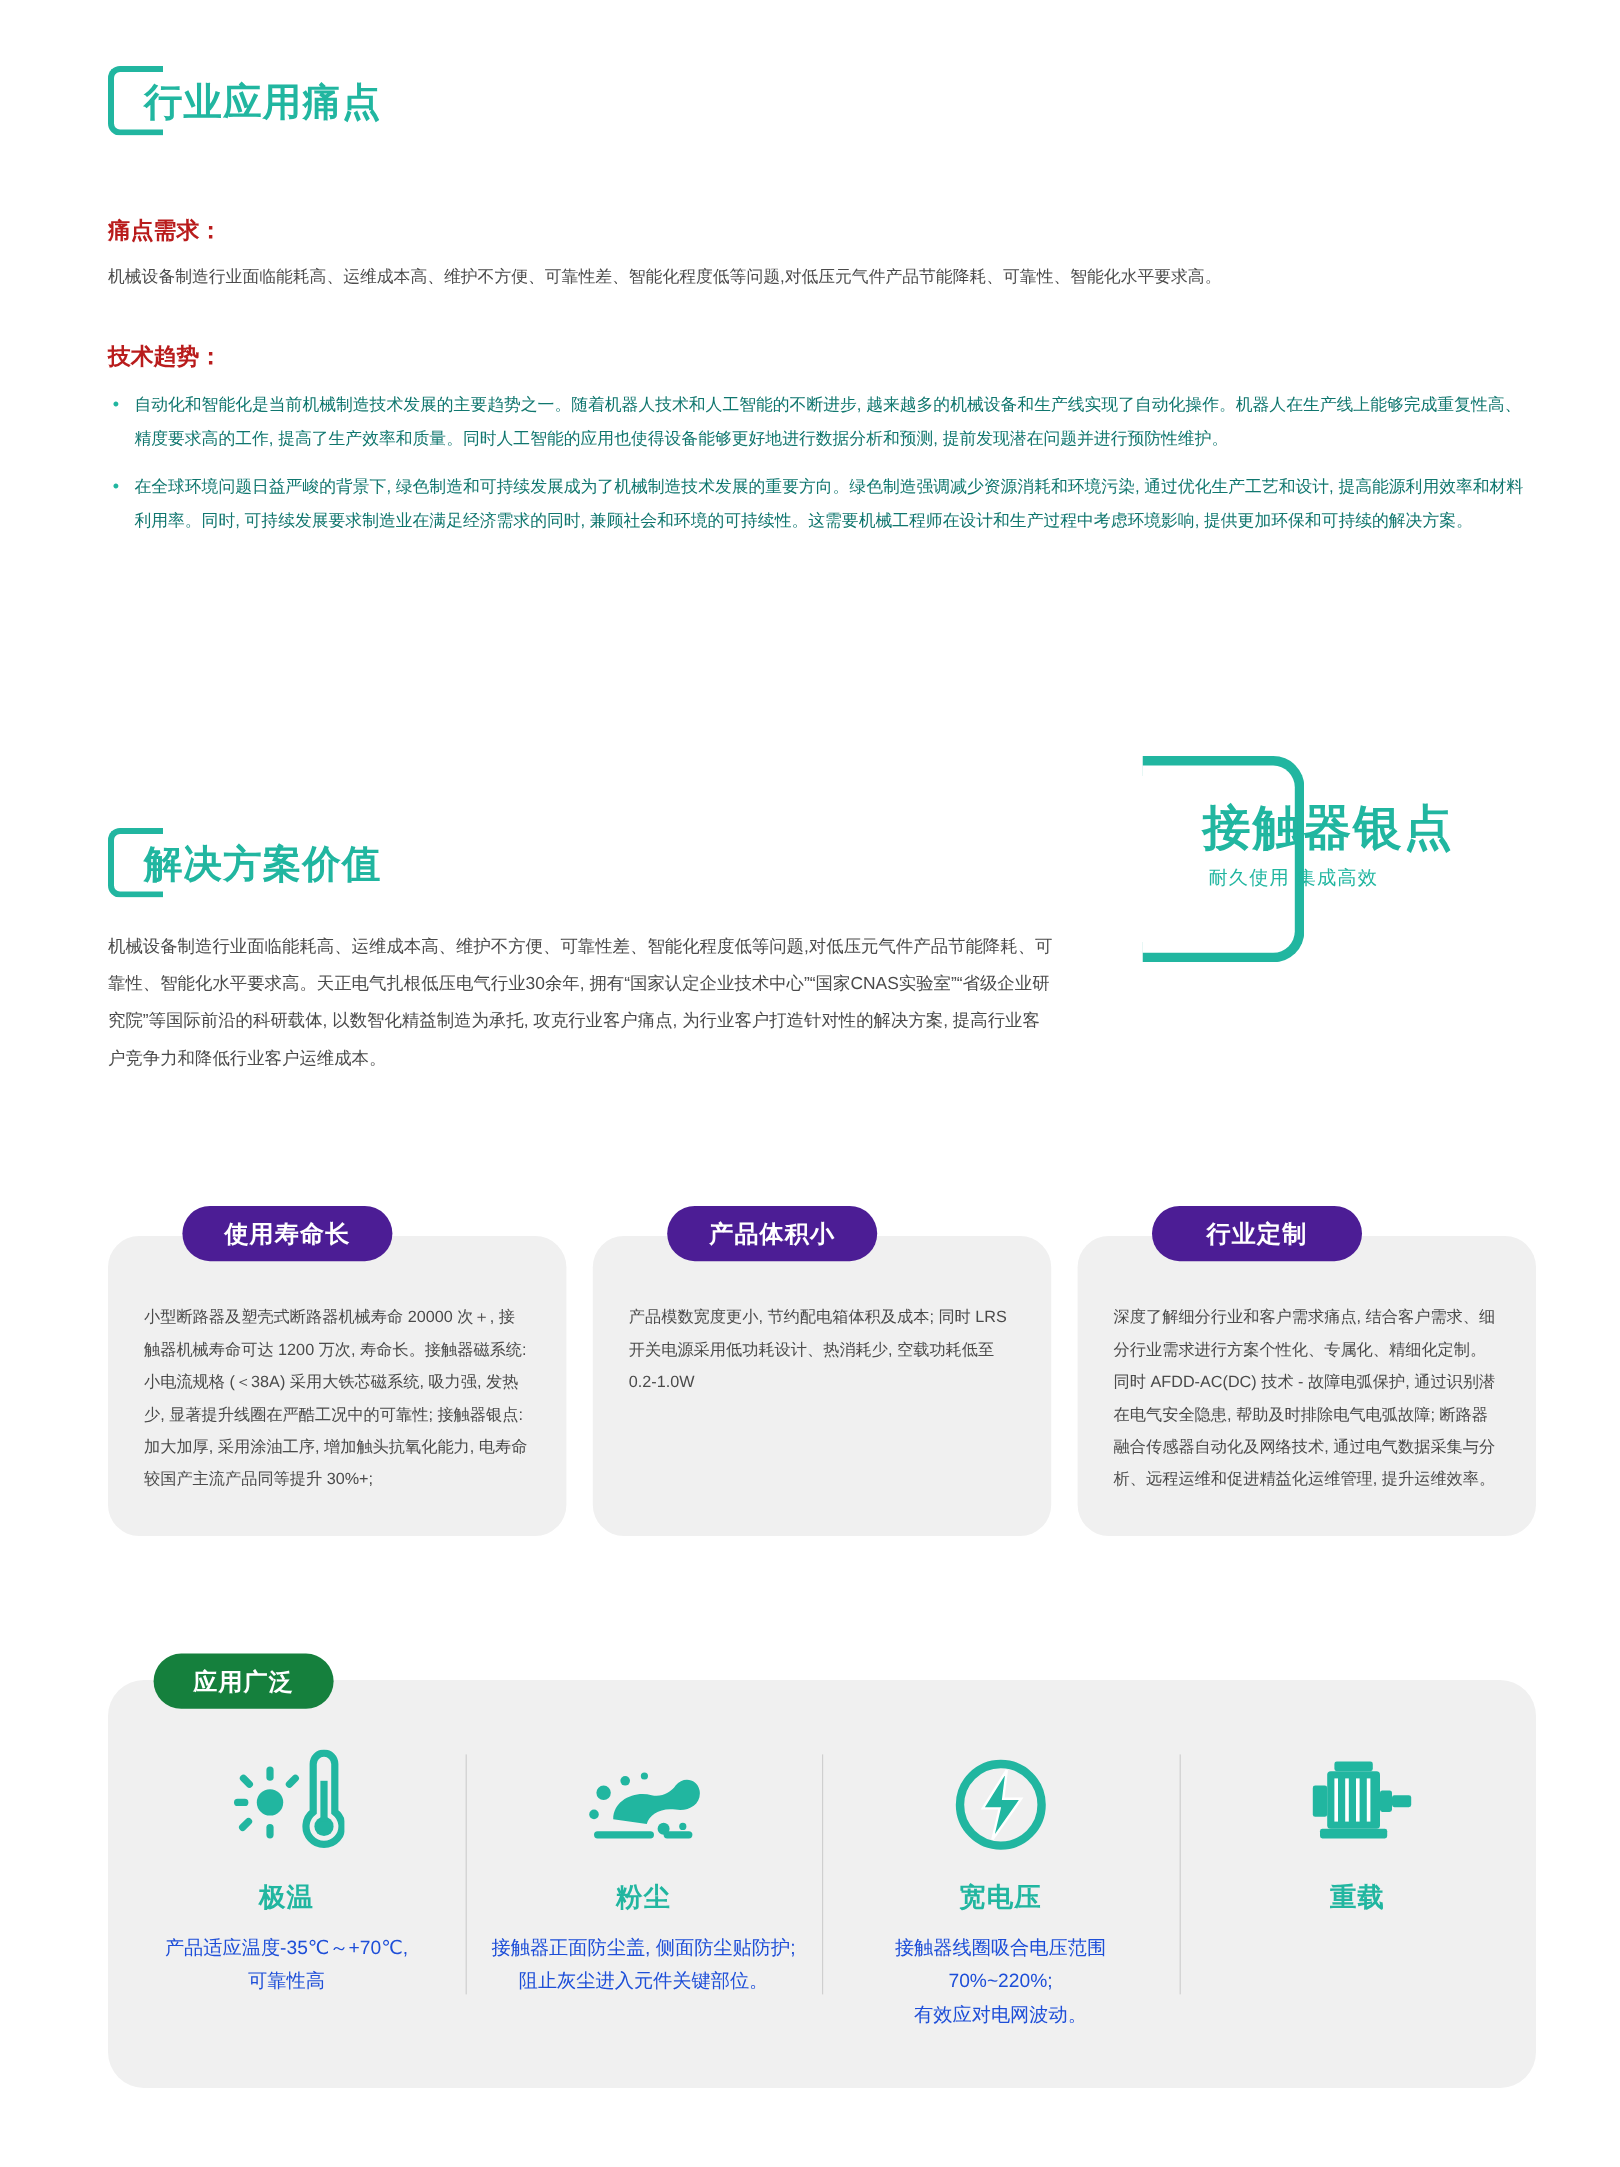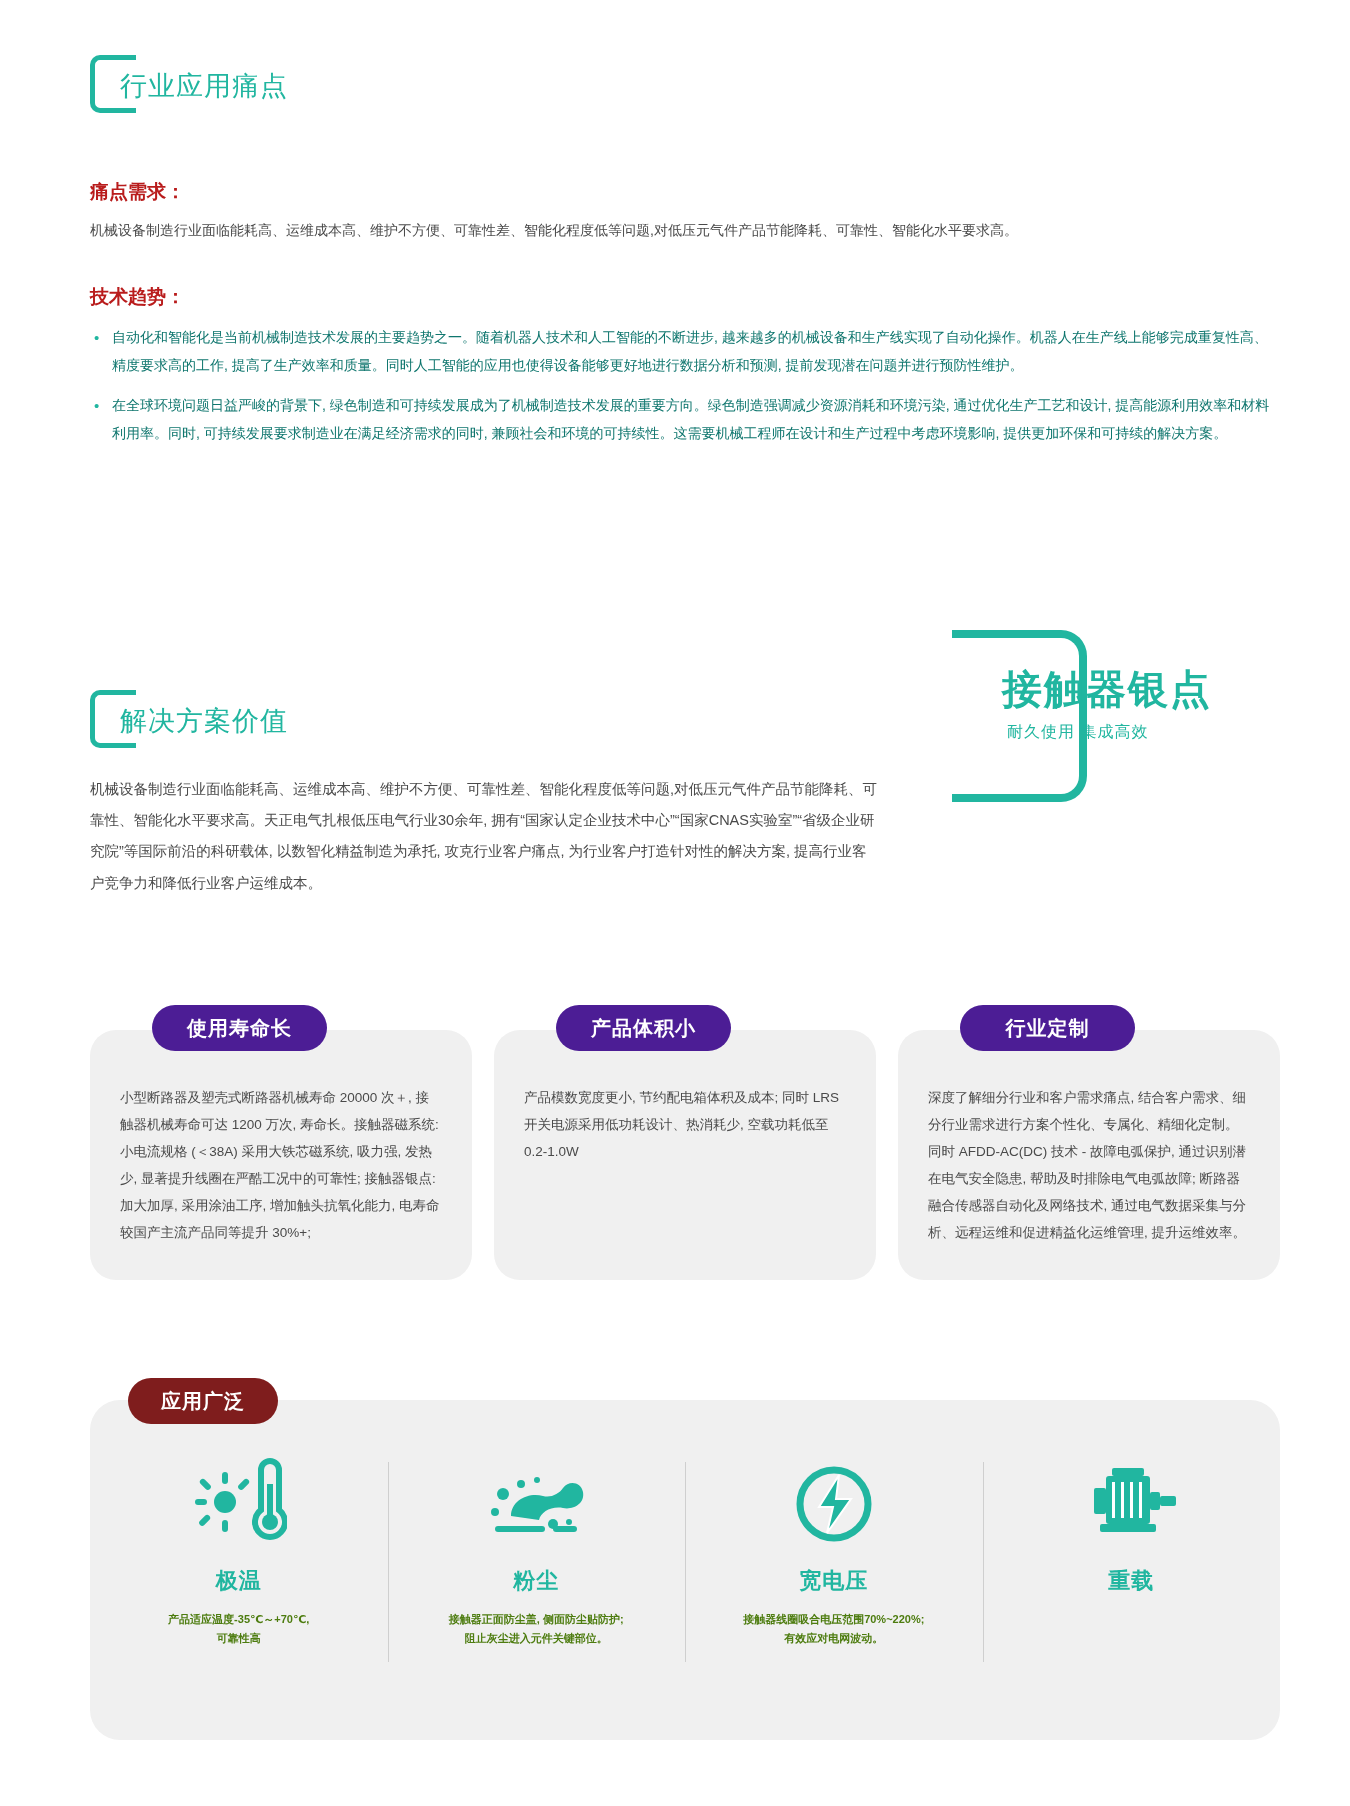--- a/index.html
+++ b/index.html
@@ -29,22 +29,22 @@
   .sec-head .bracket::after {
     content: "";
     position: absolute;
     right: -5px; top: 18px;
     width: 5px; height: 22px;
     background: #ffffff;
   }
   .sec-head h2 {
     position: relative;
     margin-left: 30px;
-    font-size: 27px;
-    font-weight: normal;
+    font-size: 32px;
+    font-weight: bold;
     color: #21b6a0;
     letter-spacing: 1px;
   }
 
   
   #pain-section { position: absolute; left: 90px; top: 55px; width: 1190px; }
   .sub-title {
     font-size: 19px;
     font-weight: bold;
     color: #b91c1c;
@@ -166,21 +166,21 @@
     left: 90px; top: 1400px;
     width: 1190px;
     height: 340px;
     background: #f0f0f0;
     border-radius: 30px;
   }
   #apps-tab {
     position: absolute;
     left: 38px; top: -22px;
     width: 150px; height: 46px;
-    background: #7f1d1d;
+    background: #15803d;
     border-radius: 23px;
     display: flex;
     align-items: center;
     justify-content: center;
     color: #ffffff;
     font-size: 20px;
     font-weight: bold;
     letter-spacing: 1px;
   }
   #apps-grid {
@@ -210,24 +210,23 @@
   }
   .app-title {
     margin-top: 14px;
     font-size: 22px;
     font-weight: bold;
     color: #21b6a0;
     letter-spacing: 1px;
   }
   .app-desc {
     margin-top: 14px;
-    font-size: 11px;
+    font-size: 16px;
     line-height: 1.75;
-    color: #4d7c0f;
-    font-weight: bold;
+    color: #1d4ed8;
   }
 </style>
 </head>
 <body>
 
 <section id="pain-section">
   <div class="sec-head">
     <span class="bracket"></span>
     <h2>行业应用痛点</h2>
   </div>

